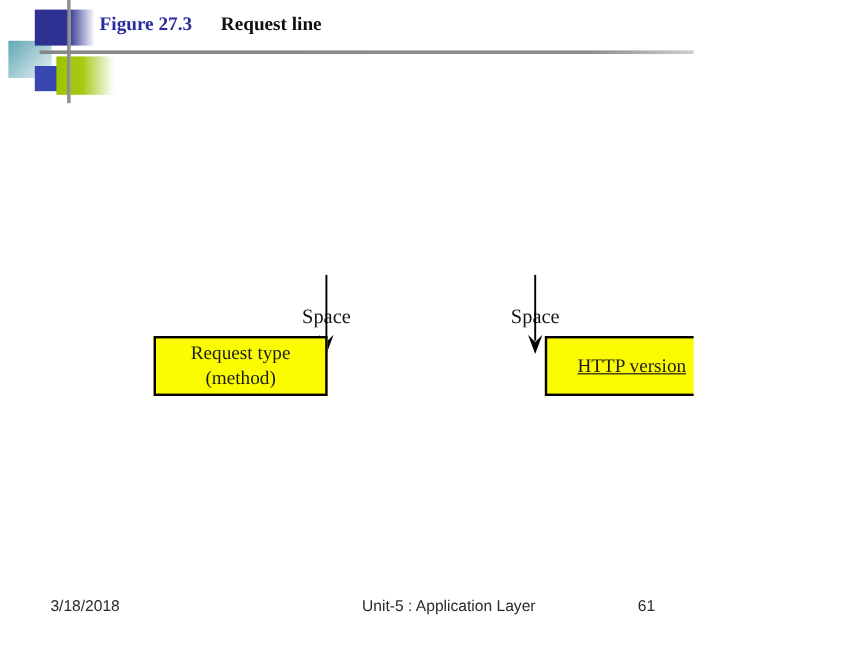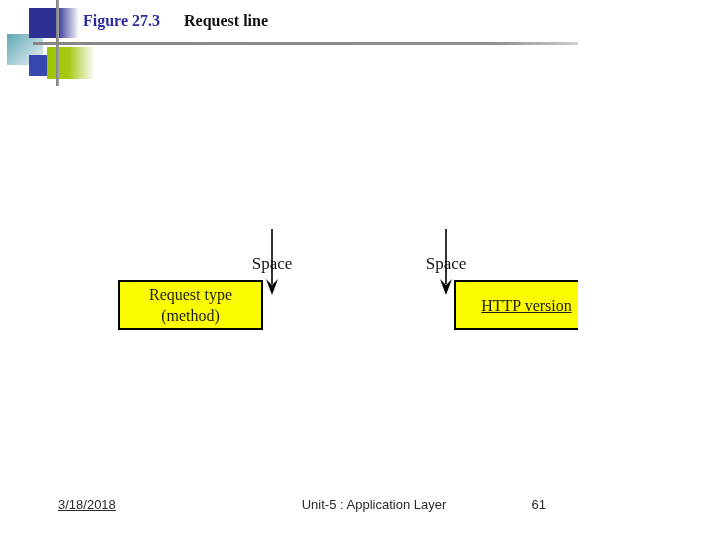--- a/index.html
+++ b/index.html
@@ -94,33 +94,33 @@
     display: flex;
     flex-direction: column;
     align-items: center;
     justify-content: center;
     font-size: 16px;
     line-height: 21px;
     color: #1c1c1c;
     text-align: center;
     z-index: 6;
   }
-  .dbox-1 { left: 118px; width: 145px; }
+  .dbox-1 { left: 128px; width: 145px; }
   .dbox-2 { left: 287px; width: 144px; letter-spacing: 1px; }
   .dbox-3 { left: 454px; width: 145px; text-decoration: underline; }
   
   .footer-text {
     position: absolute;
     top: 497px;
     font-family: "Liberation Sans", sans-serif;
     font-size: 13px;
     color: #2a2a2a;
     z-index: 6;
   }
-  .footer-date { left: 58px; text-decoration: underline; }
+  .footer-date { left: 42px; }
   .footer-center { left: 14px; width: 720px; text-align: center; }
   .footer-page { right: 32px; margin-left: 17px; }
 </style>
 </head>
 <body>
 
 <div class="slide">
 
   <div class="logo">
     <div class="sq sq-teal"></div>

